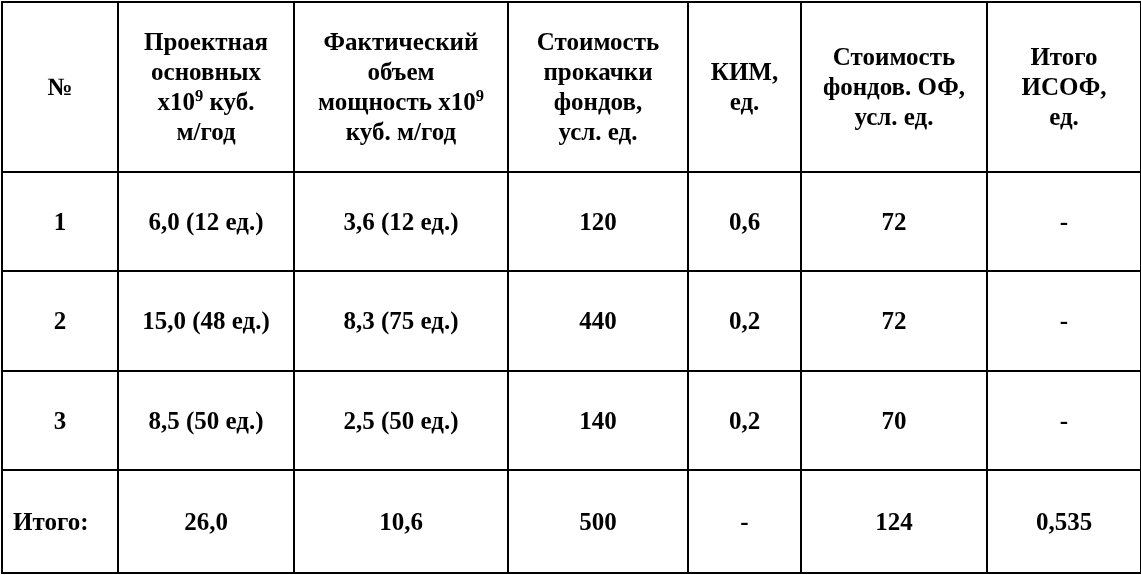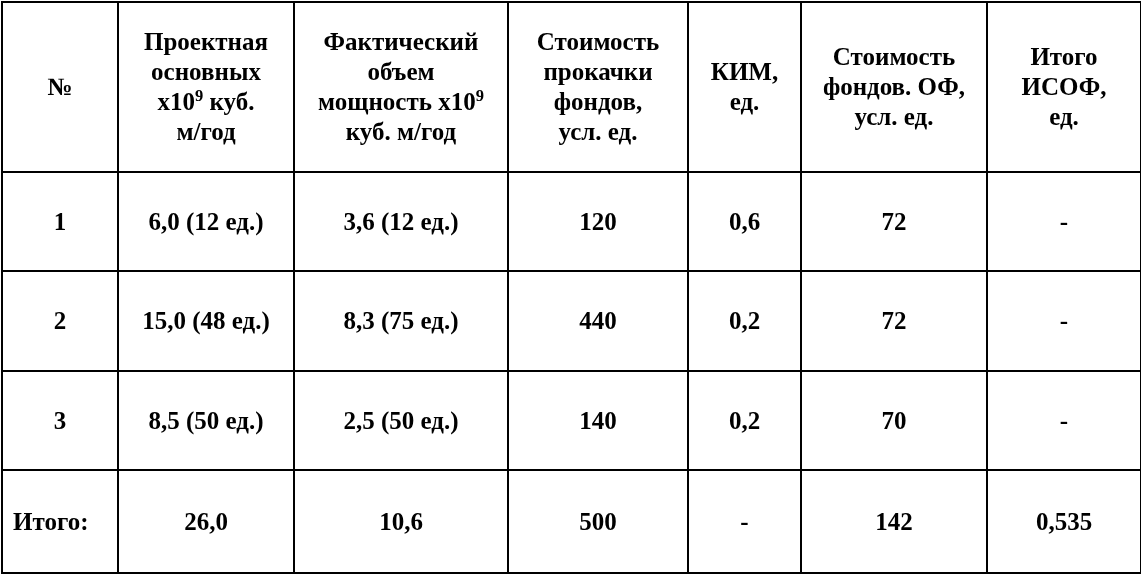--- a/index.html
+++ b/index.html
@@ -149,18 +149,18 @@
         <td>0,2</td>
         <td>70</td>
         <td>-</td>
       </tr>
       <tr class="total-row">
         <td class="idx">Итого:</td>
         <td>26,0</td>
         <td>10,6</td>
         <td>500</td>
         <td>-</td>
-        <td>142</td>
+        <td>124</td>
         <td>0,535</td>
       </tr>
     </tbody>
   </table>
 </div>
 
 </body></html>

